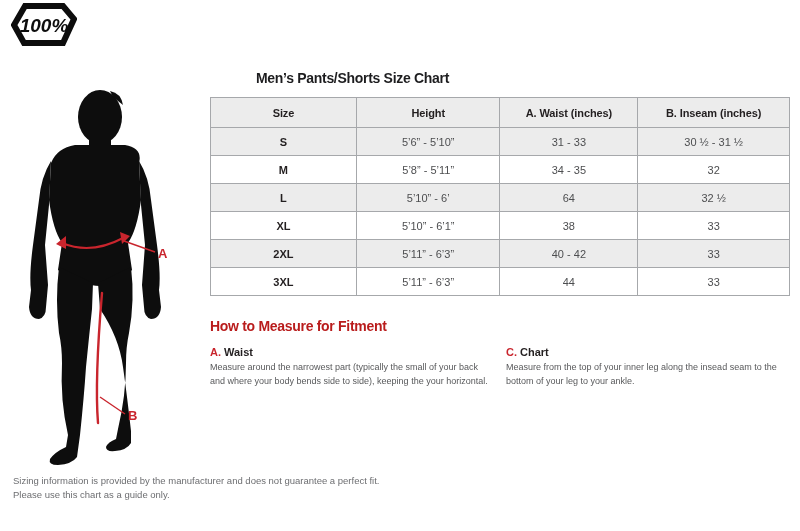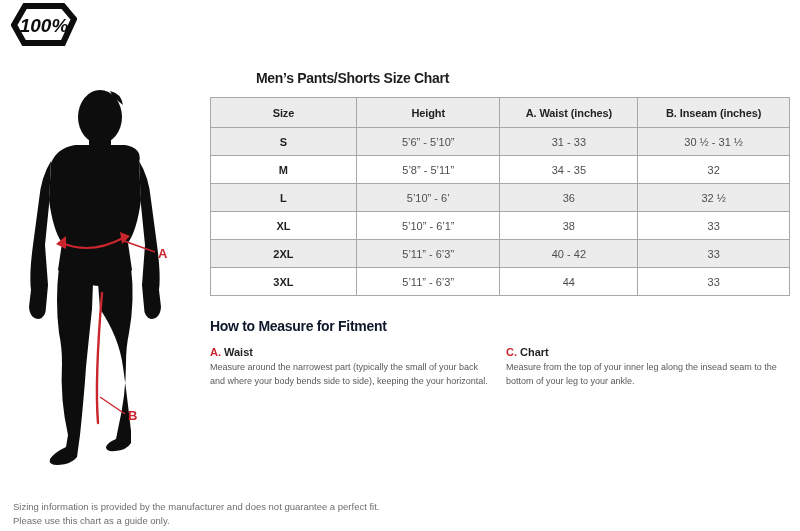--- a/index.html
+++ b/index.html
@@ -48,33 +48,33 @@
     background: #ececec; color: #231f20;
     font-weight: bold; height: 30px; letter-spacing: -0.1px; margin-left: 44px;
   }
   table.size-chart td { height: 28px; color: #4d4e50; }
   table.size-chart td.size-cell { font-weight: bold; color: #231f20; }
   table.size-chart tr.stripe td { background: #ececec; }
 
   .measure { margin-top: 22px; }
   .measure-title {
     font-size: 14px; font-weight: bold; letter-spacing: -0.3px;
-    color: #0f172a; margin: 0 0 12px 0;
+    color: #b91c1c; margin: 0 0 12px 0;
   }
   .measure-cols { display: flex; gap: 12px; }
   .measure-col { width: 290px; }
   .measure-head { font-size: 11px; font-weight: bold; color: #231f20; }
   .measure-head .red-letter { color: #c9252d; margin-right: 3px; }
   .measure-text {
     font-size: 9px; line-height: 1.5; color: #58595b;
     margin: 3px 0 0 0;
   }
 
   .footer {
-    position: absolute; left: 13px; top: 500px;
+    position: absolute; left: 13px; top: 474px;
     font-size: 9.5px; line-height: 1.45; color: #6d6e71;
   }
 </style>
 </head>
 <body>
 
 <div class="logo">
   <svg width="66" height="44" viewBox="0 0 66 44">
     <polygon points="14,3 52,3 63,16 52,40 13,40 3,22" fill="#ffffff" stroke="#0d0d0d" stroke-width="6" stroke-linejoin="miter"></polygon>
     <text x="33" y="29" text-anchor="middle" font-family="Liberation Sans, sans-serif" font-size="19" font-style="italic" font-weight="bold" fill="#0d0d0d">100%</text>
@@ -148,21 +148,21 @@
       </tr>
       <tr>
         <td class="size-cell">M</td>
         <td>5’8” - 5’11”</td>
         <td>34 - 35</td>
         <td>32</td>
       </tr>
       <tr class="stripe">
         <td class="size-cell">L</td>
         <td>5’10” - 6’</td>
-        <td>36</td>
+        <td>64</td>
         <td>32 ½</td>
       </tr>
       <tr>
         <td class="size-cell">XL</td>
         <td>5’10” - 6’1”</td>
         <td>38</td>
         <td>33</td>
       </tr>
       <tr class="stripe">
         <td class="size-cell">2XL</td>

